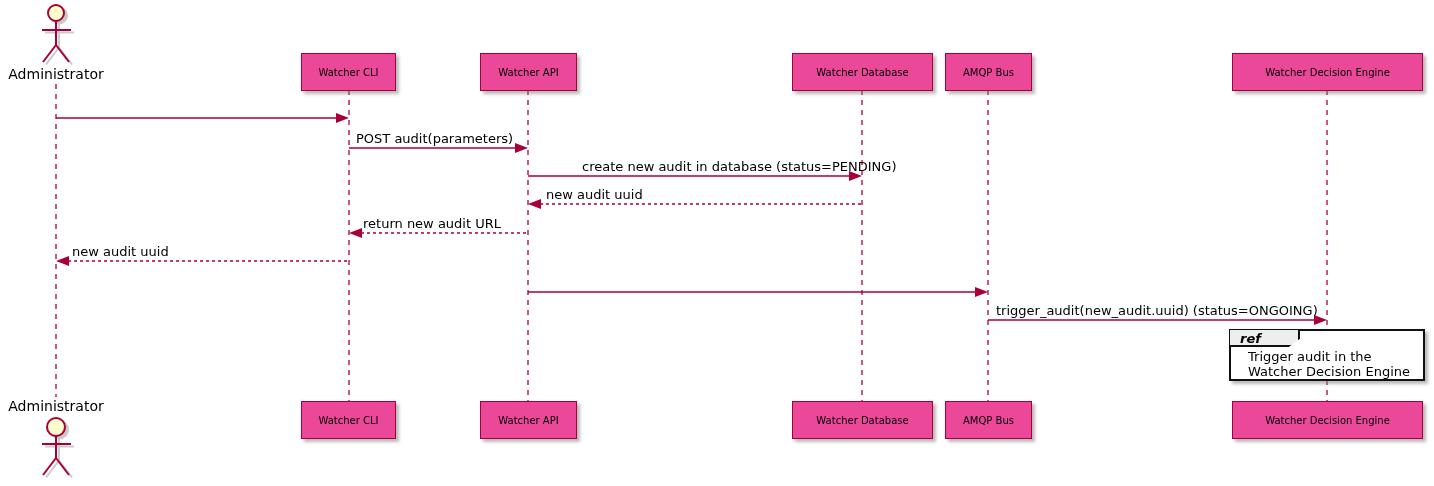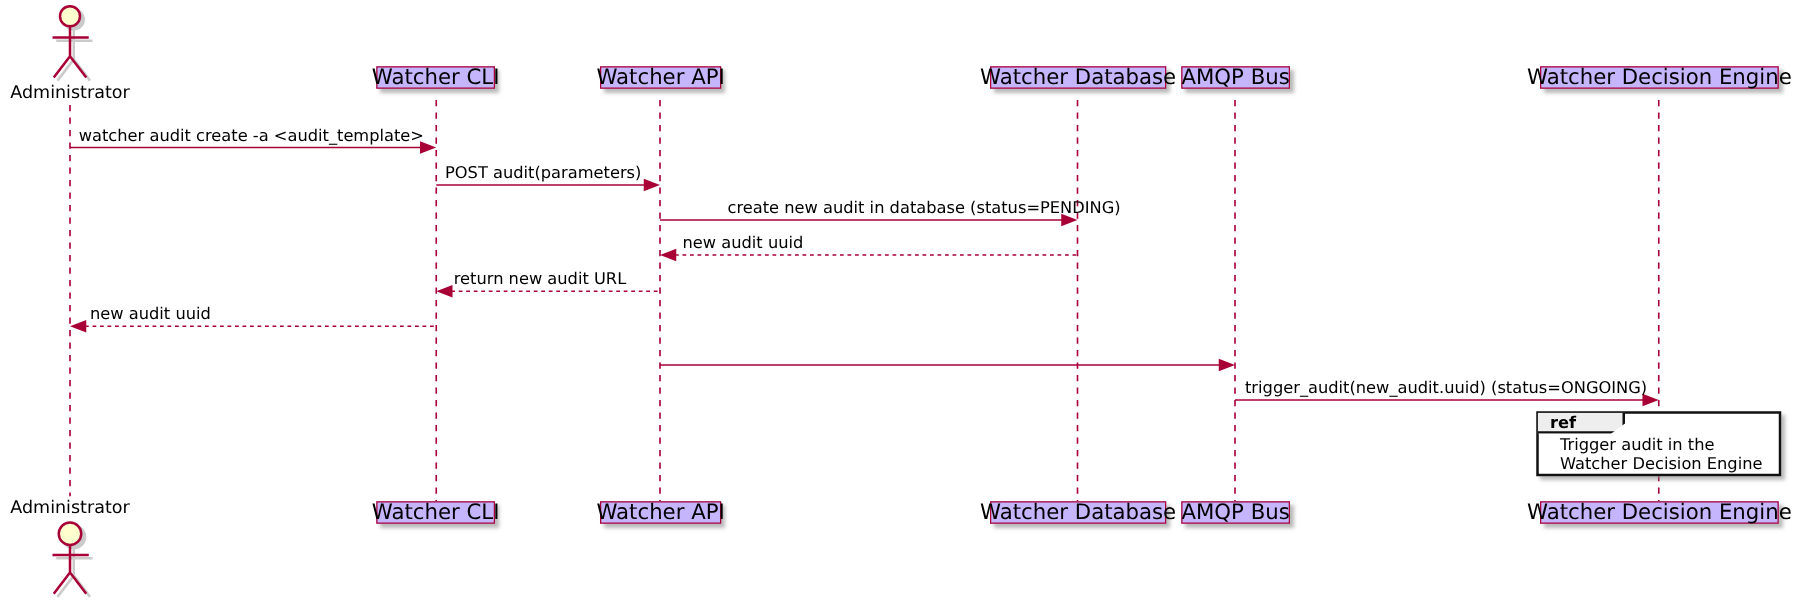--- a/index.html
+++ b/index.html
@@ -8,28 +8,28 @@
     width: 1434px;
     height: 486px;
     background: #ffffff;
     font-family: "DejaVu Sans", "Liberation Sans", sans-serif;
     color: #000;
     overflow: hidden;
   }
   .layer { position: absolute; top: 0; left: 0; }
   .participant {
     position: absolute;
-    height: 18px;
-    background: #c4b5fd;
+    height: 38px;
+    background: #ec4899;
     border: 1.8px solid #A80036;
     box-shadow: 3px 3px 3px rgba(130,130,130,0.55);
     display: flex;
     align-items: center;
     justify-content: center;
-    font-size: 17px;
+    font-size: 10px;
     white-space: nowrap;
     box-sizing: border-box;
   }
   .actor-label {
     position: absolute;
     width: 160px;
     text-align: center;
     font-size: 14px;
     white-space: nowrap;
   }
@@ -55,20 +55,21 @@
     border-right: 2px solid #111;
     border-bottom: 2px solid #111;
     clip-path: polygon(0 0, 100% 0, 100% 52%, 84% 100%, 0 100%);
     box-sizing: border-box;
   }
   .ref-keyword {
     position: absolute;
     left: 9px; top: 0px;
     font-weight: bold;
     font-size: 13px;
+    font-style: italic;
   }
   .ref-body {
     position: absolute;
     left: 17px; top: 18px;
     font-size: 13px;
     line-height: 15px;
     white-space: nowrap;
   }
 </style>
 </head>
@@ -153,21 +154,20 @@
   <div class="participant" style="left:792px; top:53px; width:141px;">Watcher Database</div>
   <div class="participant" style="left:945px; top:53px; width:87px;">AMQP Bus</div>
   <div class="participant" style="left:1232px; top:53px; width:191px;">Watcher Decision Engine</div>
 
   <div class="participant" style="left:301px; top:401px; width:95px;">Watcher CLI</div>
   <div class="participant" style="left:480px; top:401px; width:97px;">Watcher API</div>
   <div class="participant" style="left:792px; top:401px; width:141px;">Watcher Database</div>
   <div class="participant" style="left:945px; top:401px; width:87px;">AMQP Bus</div>
   <div class="participant" style="left:1232px; top:401px; width:191px;">Watcher Decision Engine</div>
 
-  <div class="msg-label" style="left:63px; top:102px;">watcher audit create -a &lt;audit_template&gt;</div>
   <div class="msg-label" style="left:356px; top:131px;text-align:right;">POST audit(parameters)</div>
   <div class="msg-label" style="left:537px; top:159px;margin-left:45px;">create new audit in database (status=PENDING)</div>
   <div class="msg-label" style="left:546px; top:187px;">new audit uuid</div>
   <div class="msg-label" style="left:363px; top:216px;">return new audit URL</div>
   <div class="msg-label" style="left:72px; top:244px;">new audit uuid</div>
   <div class="msg-label" style="left:996px; top:303px;">trigger_audit(new_audit.uuid) (status=ONGOING)</div>
 
   <div class="ref-box">
     <div class="ref-header"></div>
     <div class="ref-keyword">ref</div>

